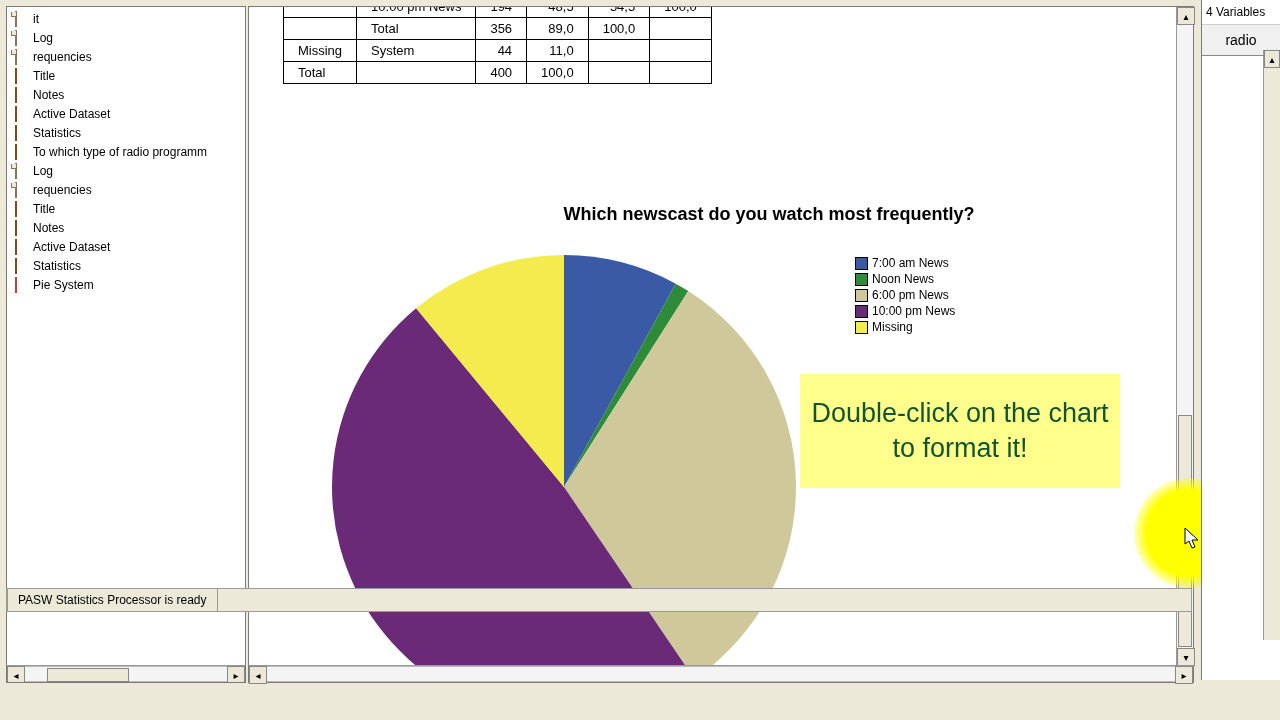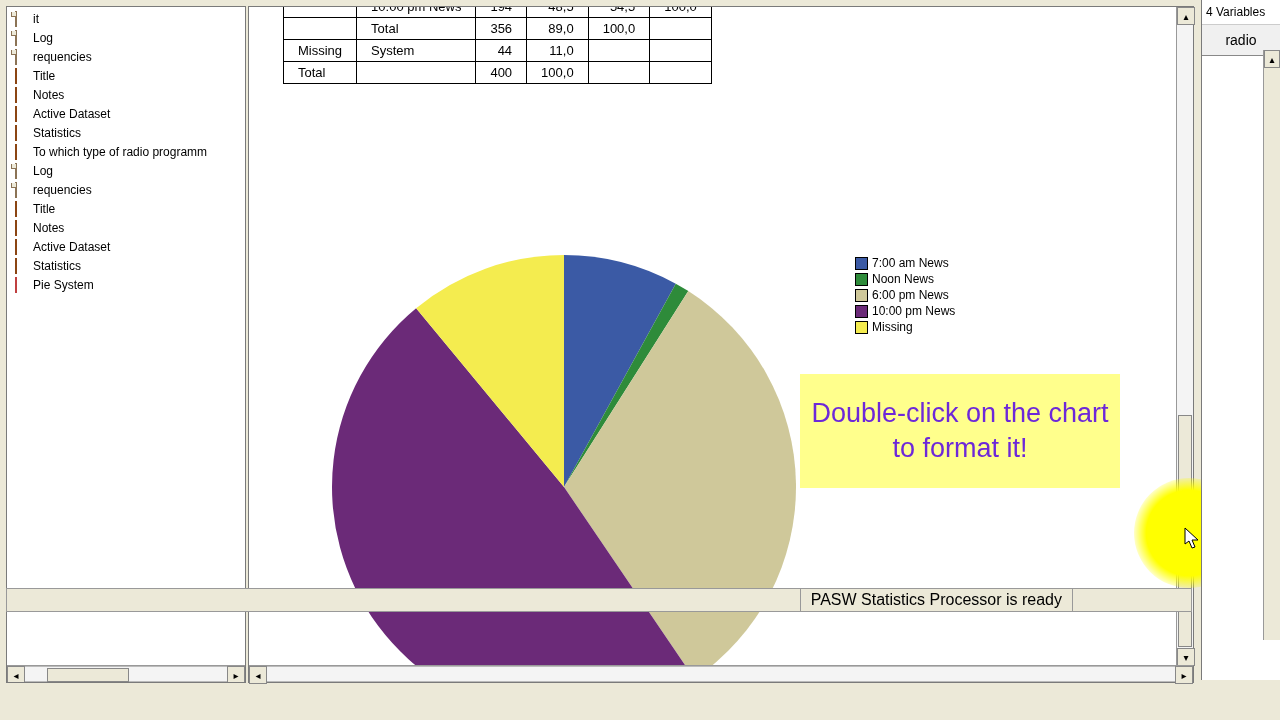--- a/index.html
+++ b/index.html
@@ -23,28 +23,28 @@
   .vsthumb{position:absolute;left:1px;width:12px;background:#ece9d8;border:1px solid #888}
   .vscroll-h{position:absolute;left:0;right:0;bottom:0;height:16px;background:#ece9d8;border-top:1px solid #999}
   .freq-table{position:absolute;left:34px;top:-12px;border-collapse:collapse;font-size:13px}
   .freq-table td{border:1px solid #000;padding:3px 14px;text-align:right}
   .freq-table td.lab{text-align:left}
   .chart-title{position:absolute;left:180px;top:197px;width:680px;font-size:18px;font-weight:bold;text-align:center}
   .pie-wrap{position:absolute;left:80px;top:245px;width:470px;height:470px}
   .legend{position:absolute;left:606px;top:248px;font-size:12px}
   .legrow{display:flex;align-items:center;height:16px}
   .sw{width:11px;height:11px;border:1px solid #000;margin-right:4px}
-  .callout{position:absolute;left:551px;top:367px;width:320px;height:114px;background:#ffff8c;display:flex;align-items:center;justify-content:center;text-align:center;font-size:27px;color:#6d28d9;line-height:1.3}
+  .callout{position:absolute;left:551px;top:367px;width:320px;height:114px;background:#ffff8c;display:flex;align-items:center;justify-content:center;text-align:center;font-size:27px;color:#14532d;line-height:1.3}
   .highlight{position:absolute;right:36px;top:478px;width:110px;height:110px;border-radius:50%;background:radial-gradient(circle,#ffff00 0%,#ffff00 55%,rgba(255,255,0,0) 75%)}
   .cursor{position:absolute;right:78px;top:527px;width:18px;height:24px;z-index:10}
   .vars-panel{position:absolute;right:0;top:0;width:78px;height:680px;background:#fff;border-left:1px solid #7a7a7a}
   .vars-head{height:24px;line-height:24px;padding-left:4px;font-size:12px;border-bottom:1px solid #ccc}
   .vars-col{height:30px;line-height:30px;text-align:center;background:#f0f0f0;border-bottom:1px solid #888;font-size:14px}
   .vars-scroll{position:absolute;right:0;top:50px;width:16px;bottom:40px;background:#ece9d8;border-left:1px solid #999}
-  .statusbar{position:absolute;left:6px;right:88px;bottom:4px;height:22px;background:#ece9d8;border:1px solid #999;display:flex;align-items:center;justify-content:flex-end;padding-right:48px;font-size:16px}
+  .statusbar{position:absolute;left:6px;right:88px;bottom:4px;height:22px;background:#ece9d8;border:1px solid #999;display:flex;align-items:center;justify-content:flex-start;padding-right:108px;font-size:12px}
   .statusbar .cell{border-left:1px solid #999;height:100%;display:flex;align-items:center;padding:0 10px}
 </style>
 </head>
 <body>
 
 <div class="app">
 
   <div class="outline-pane">
     <div class="outline-list" id="outline-list">
         <div class="tree-row">
@@ -148,20 +148,21 @@
             <tr>
               <td class="lab">Total</td>
               <td class="lab"></td>
               <td>400</td>
               <td>100,0</td>
               <td></td>
               <td></td>
             </tr>
           </tbody>
       </table>
+      <div class="chart-title">Which newscast do you watch most frequently?</div>
       <div class="pie-wrap">
         <svg id="pie-svg" viewBox="0 0 470 470" width="470" height="470">
             <path d="M 235 235 L 235 3 A 232 232 0 0 1 346.7668523915979 31.69685022982364 Z" fill="#3b5aa5" stroke="#fff" stroke-width="0"></path>
             <path d="M 235 235 L 346.7668523915979 31.69685022982364 A 232 232 0 0 1 359.3118164351272 39.115921283532515 Z" fill="#2e8b3a" stroke="#fff" stroke-width="0"></path>
             <path d="M 235 235 L 359.3118164351272 39.115921283532515 A 232 232 0 0 1 365.4033436616943 426.88269323169834 Z" fill="#cfc89a" stroke="#fff" stroke-width="0"></path>
             <path d="M 235 235 L 365.4033436616943 426.88269323169834 A 232 232 0 0 1 87.11763437830402 56.24092767601687 Z" fill="#6b2a78" stroke="#fff" stroke-width="0"></path>
             <path d="M 235 235 L 87.11763437830402 56.24092767601687 A 232 232 0 0 1 234.99999999999997 3 Z" fill="#f4ec4f" stroke="#fff" stroke-width="0"></path>
           </svg>
       </div>
       <div class="legend" id="legend">

